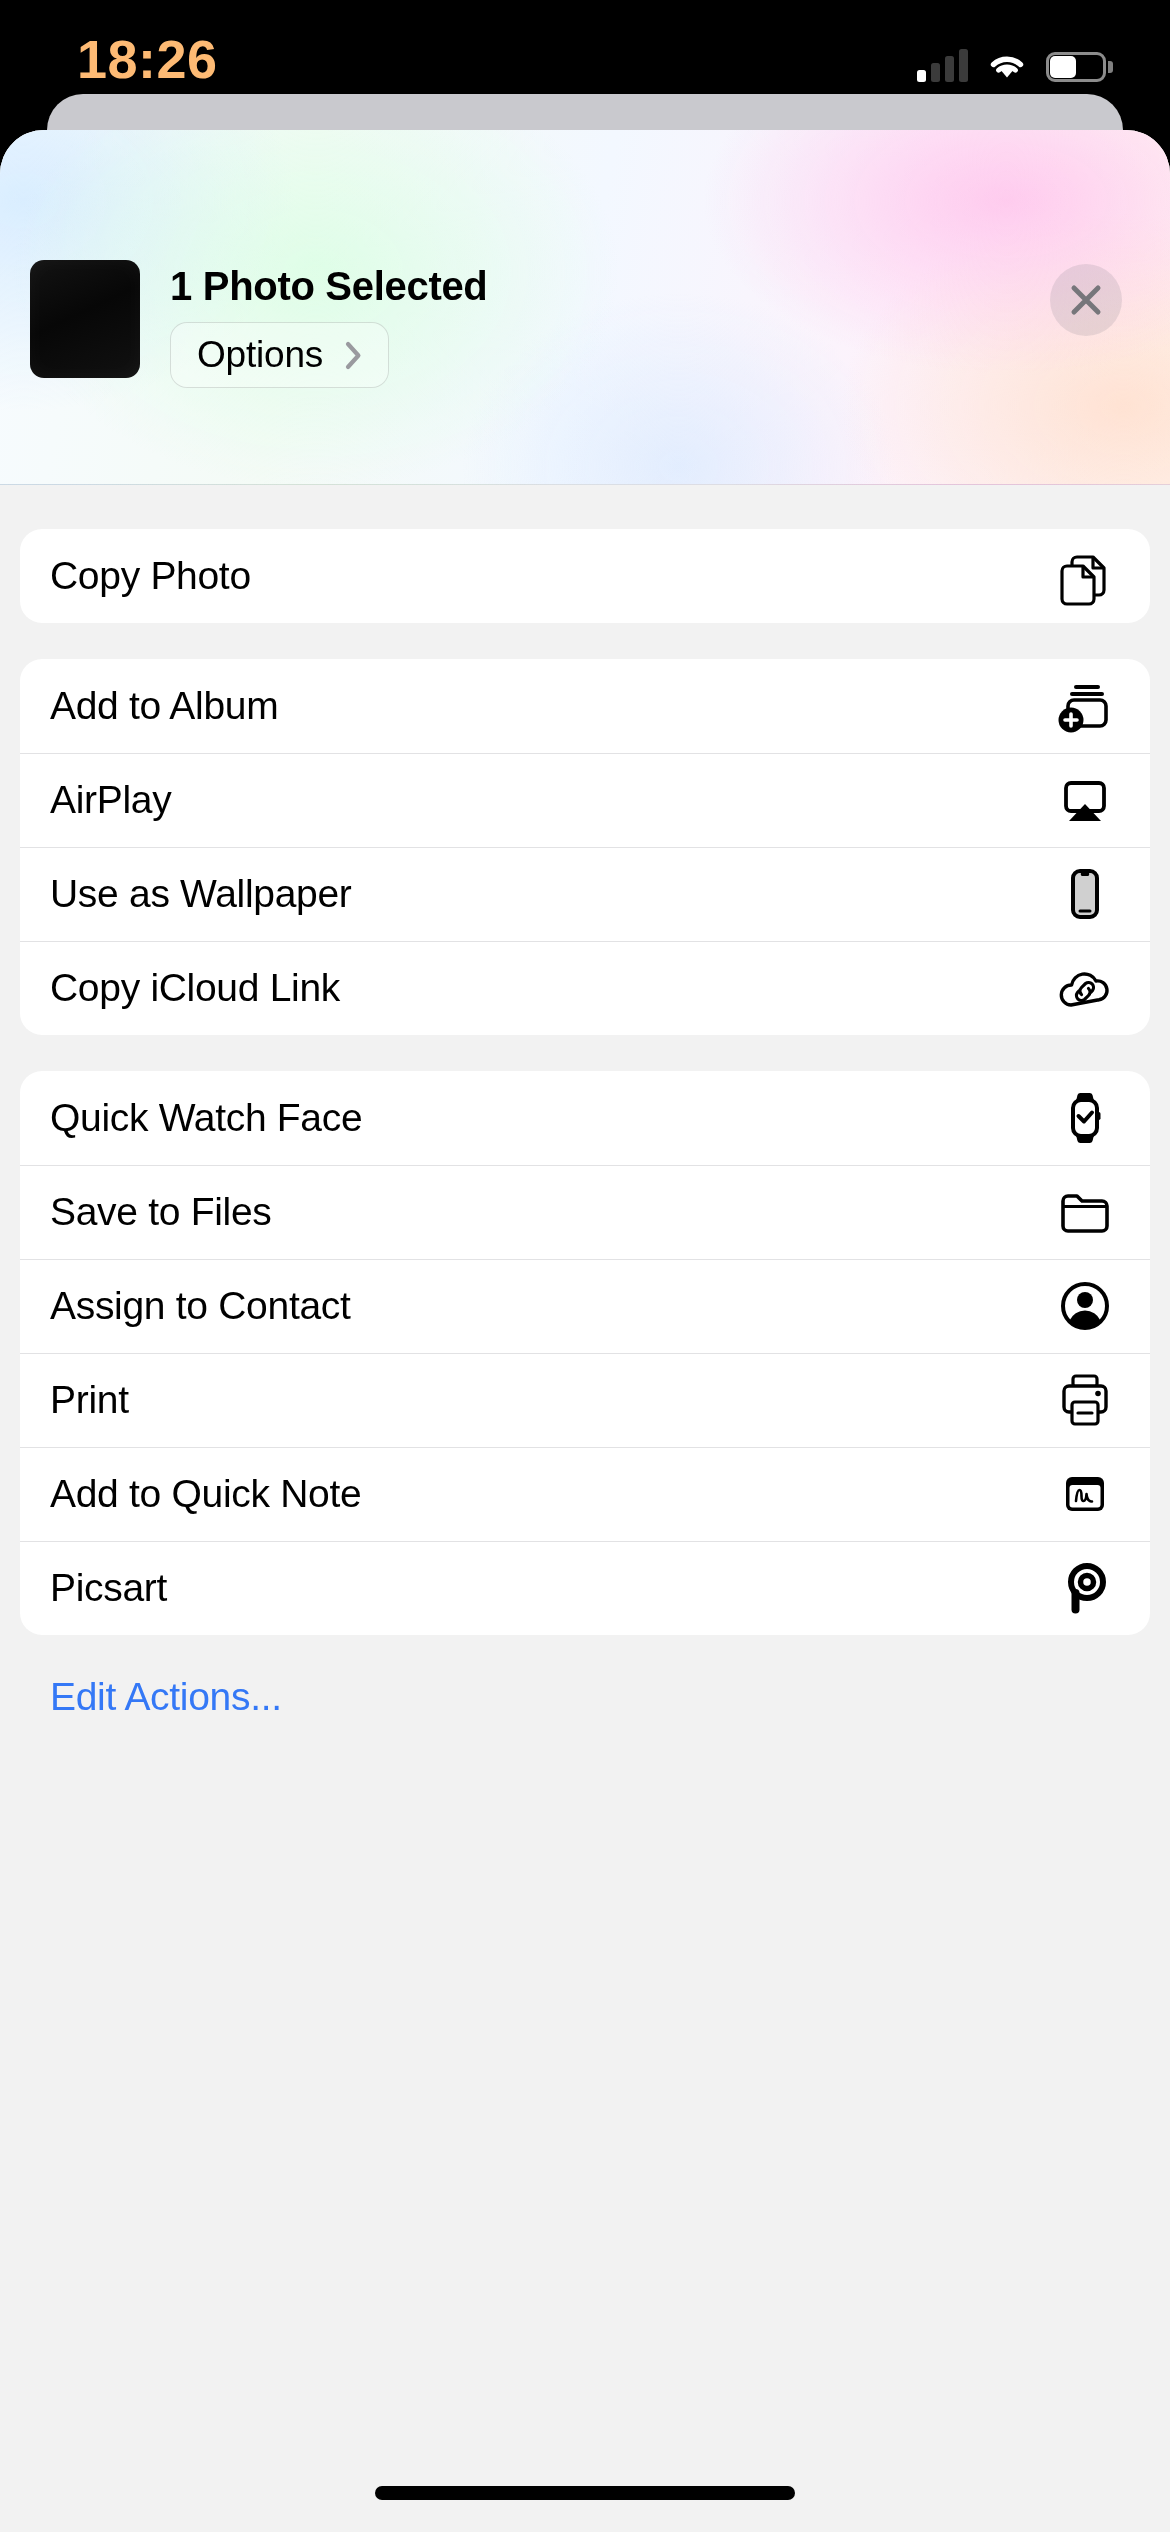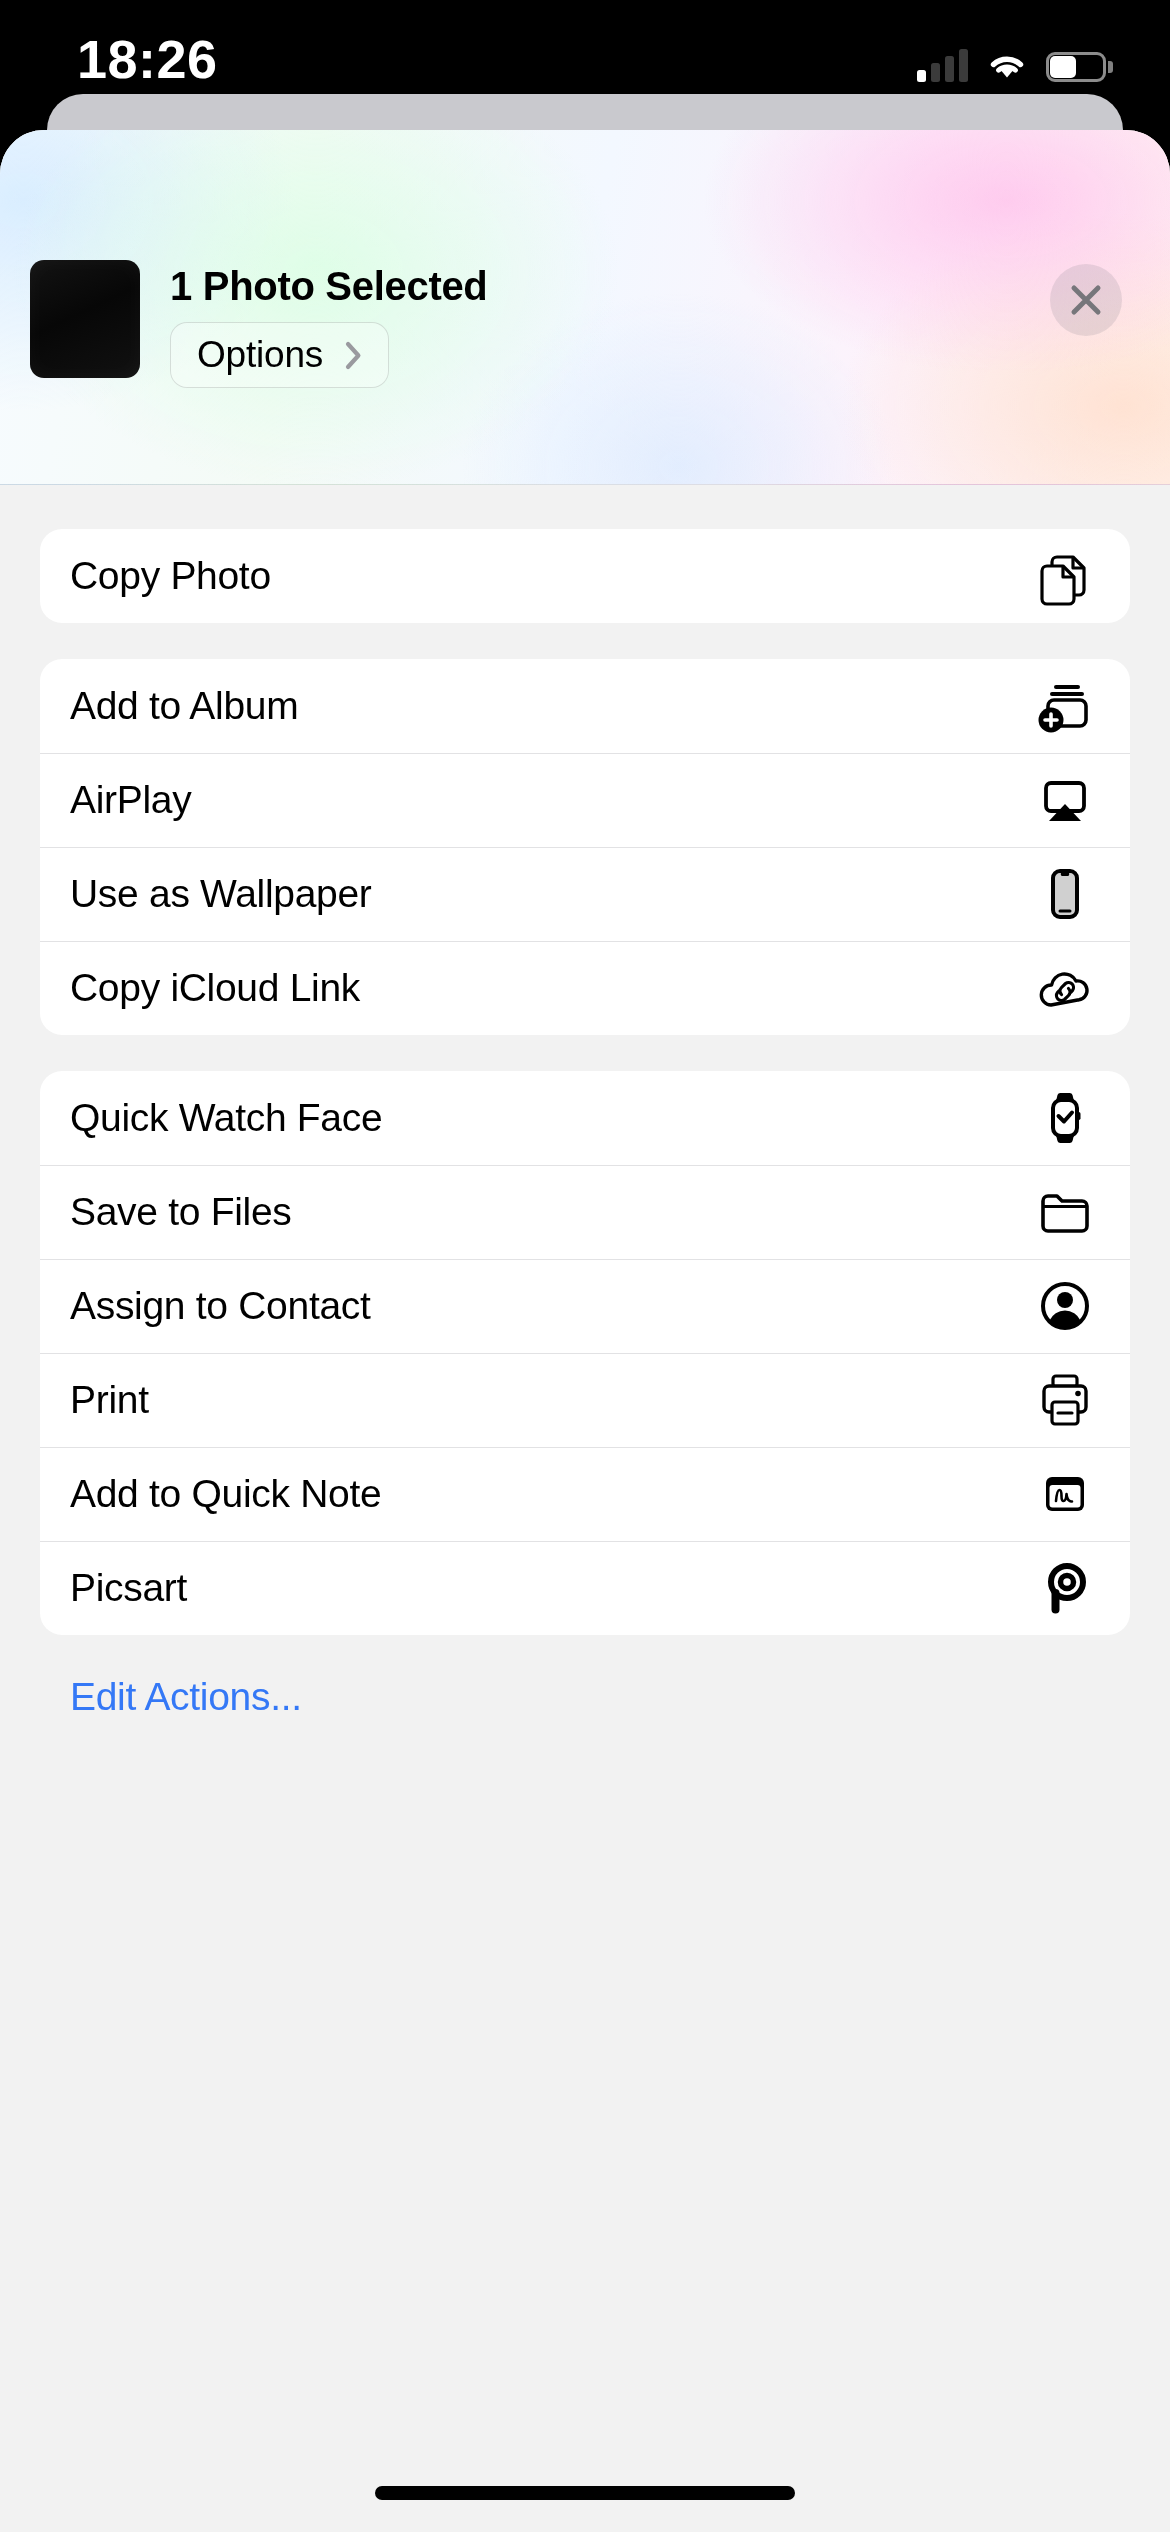--- a/index.html
+++ b/index.html
@@ -13,21 +13,21 @@
   #screen { position:relative; width:1170px; height:2532px; background:#000; }
 
   
   .statusbar {
     position:absolute; top:0; left:0; width:1170px; height:118px;
     background:#000; color:#fff;
   }
   .sb-time {
     position:absolute; left:77px; top:30px;
     font-size:54px; font-weight:bold; letter-spacing:0.5px;
-    color:#ffffff; line-height:58px;
+    color:#fdba74; line-height:58px;
   }
   .sb-right {
     position:absolute; right:64px; top:38px;
     display:flex; align-items:flex-end; gap:17px; height:44px;
   }
   .bars { display:flex; align-items:flex-end; gap:5px; height:34px; }
   .bars i { display:block; width:9px; background:#ffffff; border-radius:2.5px; }
   .bars i.b1 { height:12px; background:#ffffff; }
   .bars i.b2 { height:19px; background:#3b3b3b; }
   .bars i.b3 { height:26px; background:#3b3b3b; }
@@ -98,21 +98,21 @@
   .chev { width:17px; height:29px; flex:0 0 auto; }
   .close-btn {
     position:absolute; right:48px; top:4px;
     width:72px; height:72px; border-radius:50%;
     background:rgba(120,120,128,0.17);
     display:flex; align-items:center; justify-content:center;
   }
   .close-x { width:34px; height:34px; }
 
   
-  .groups { padding:0 40px; }
+  .groups { padding:0 20px; }
   .group {
     background:#ffffff; border-radius:22px; overflow:hidden;
     margin-top:36px;
   }
   .group.first { margin-top:44px; }
   .row {
     position:relative; display:flex; align-items:center;
     height:94px; padding:0 34px 0 30px;
   }
   .row + .row::before {

